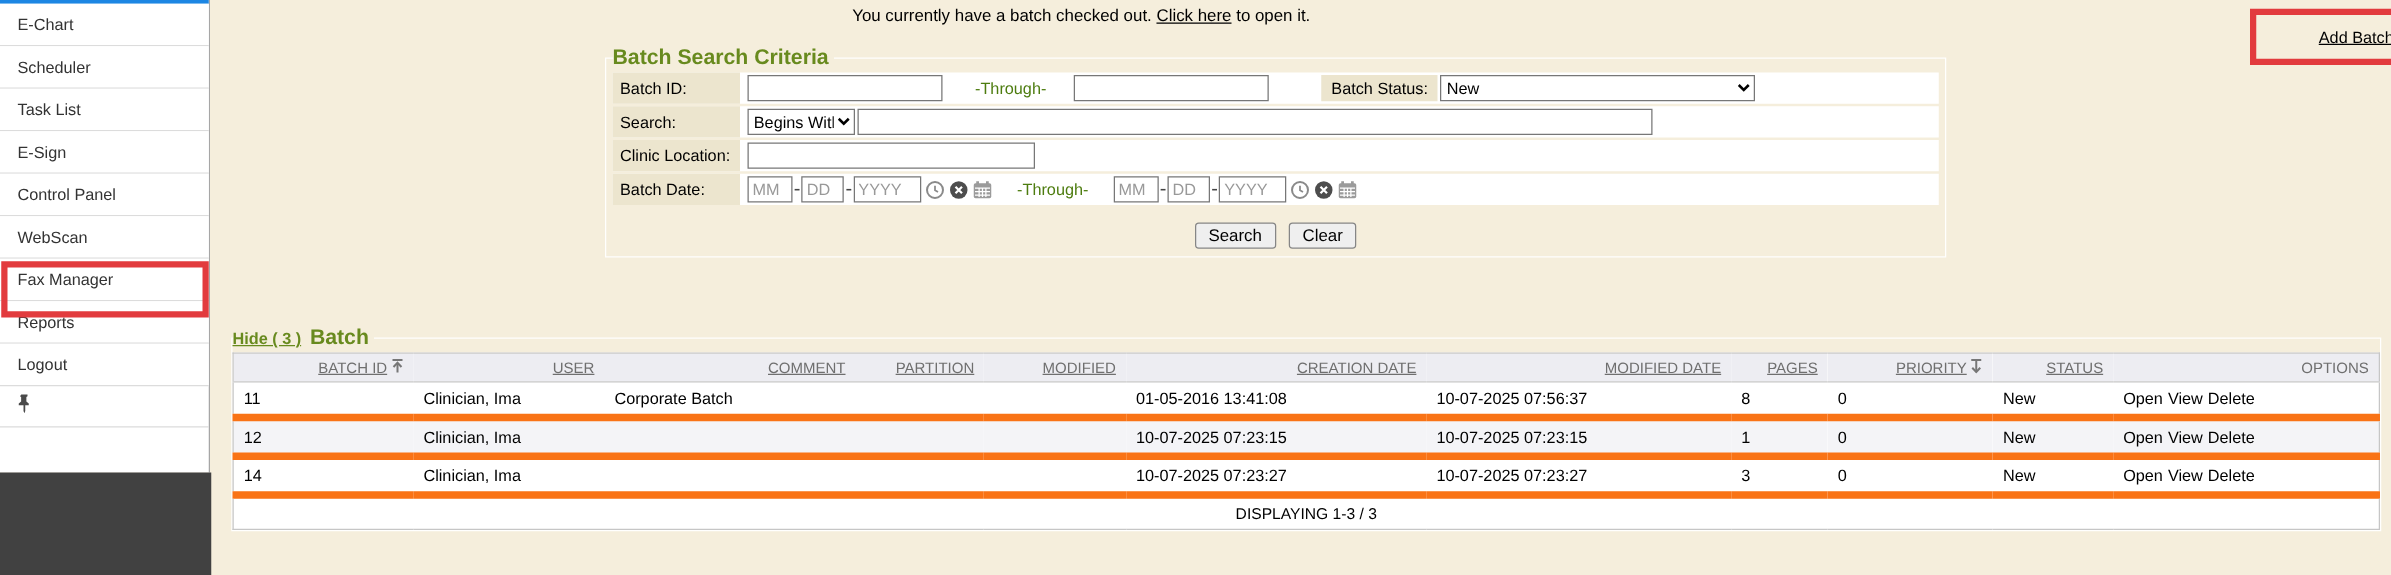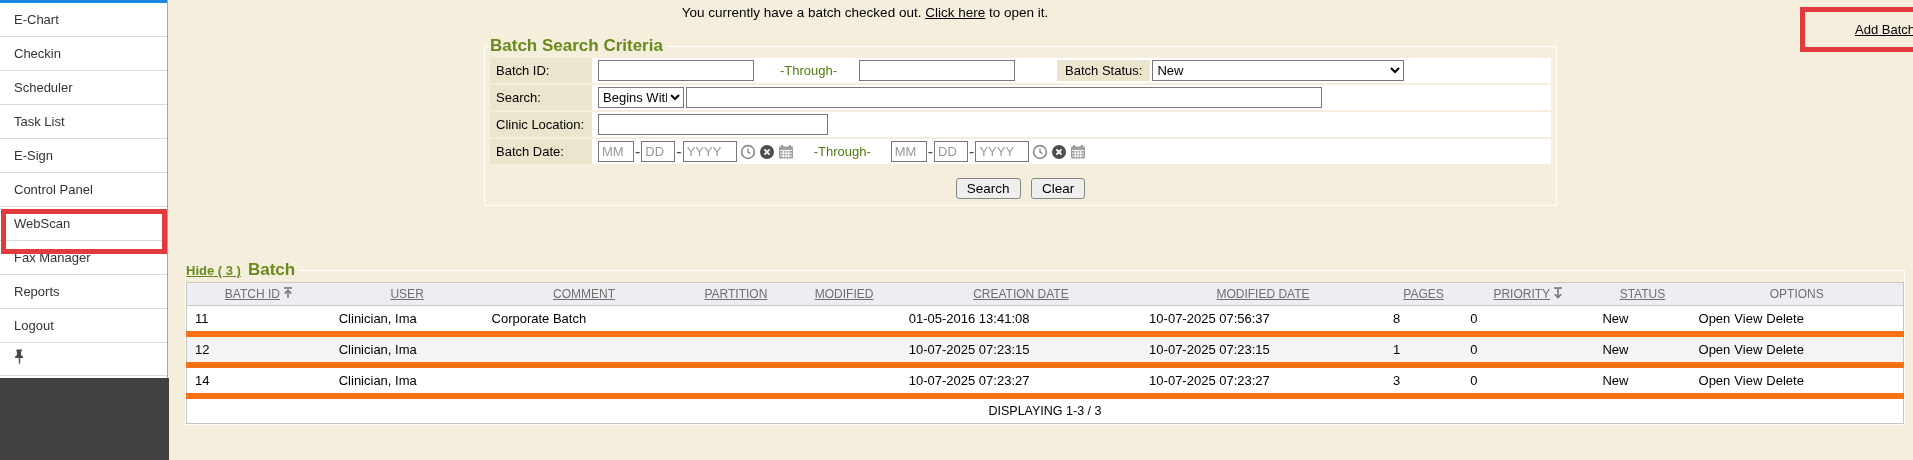--- a/index.html
+++ b/index.html
@@ -53,37 +53,36 @@
   .btn-row{text-align:center;margin-top:14px;}
   .btn-row button{font-size:13.5px;padding:2px 10px;border:1px solid #868686;border-radius:3px;
                   background:#EFEFEF;font-family:"Liberation Sans",sans-serif;cursor:pointer;margin:0 3px;}
 
   
   .batch-fs{position:absolute;left:185px;top:260px;width:1720px;box-sizing:border-box;padding:2px 0 0 0;}
   .batch-fs legend{display:flex;align-items:baseline;gap:7px;}
   .hide-link{font-size:13px;font-weight:bold;color:#688A1E;text-decoration:underline;cursor:pointer;}
   table{width:100%;border-collapse:collapse;table-layout:fixed;background:#fff;
         border:1px solid #C6C6C6;}
-  thead th{background:#EDEDF2;color:#6F6F6F;font-size:12px;font-weight:normal;text-align:center;
+  thead th{background:#EDEDF2;color:#6F6F6F;font-size:12px;font-weight:normal;text-align:right;
            padding:4px 8px;border-bottom:1px solid #C6C6C6;white-space:nowrap;overflow:hidden;}
   thead th span.u{text-decoration:underline;cursor:pointer;}
   tbody td{font-size:13px;padding:5px 8px;border-bottom:6px solid #f97316;white-space:nowrap;overflow:hidden;}
   tbody tr.alt{background:#F4F4F7;}
   tfoot td{text-align:center;font-size:12.5px;padding:5px;background:#fff;}
   .opt{cursor:pointer;margin-right:4px;}
   .sort-svg{vertical-align:-1px;margin-left:3px;}
 </style>
 </head>
 <body>
 
 <div class="sidebar">
   <div class="sidebar-topbar"></div>
   <div id="sidebar-list">
       <div class="sidebar-item">E-Chart</div>
-      <div class="sidebar-item">Checkin</div>
       <div class="sidebar-item">Scheduler</div>
       <div class="sidebar-item">Task List</div>
       <div class="sidebar-item">E-Sign</div>
       <div class="sidebar-item">Control Panel</div>
       <div class="sidebar-item">WebScan</div>
       <div class="sidebar-item">Fax Manager</div>
       <div class="sidebar-item">Reports</div>
       <div class="sidebar-item">Logout</div>
     </div>
   <div class="pin-row">

